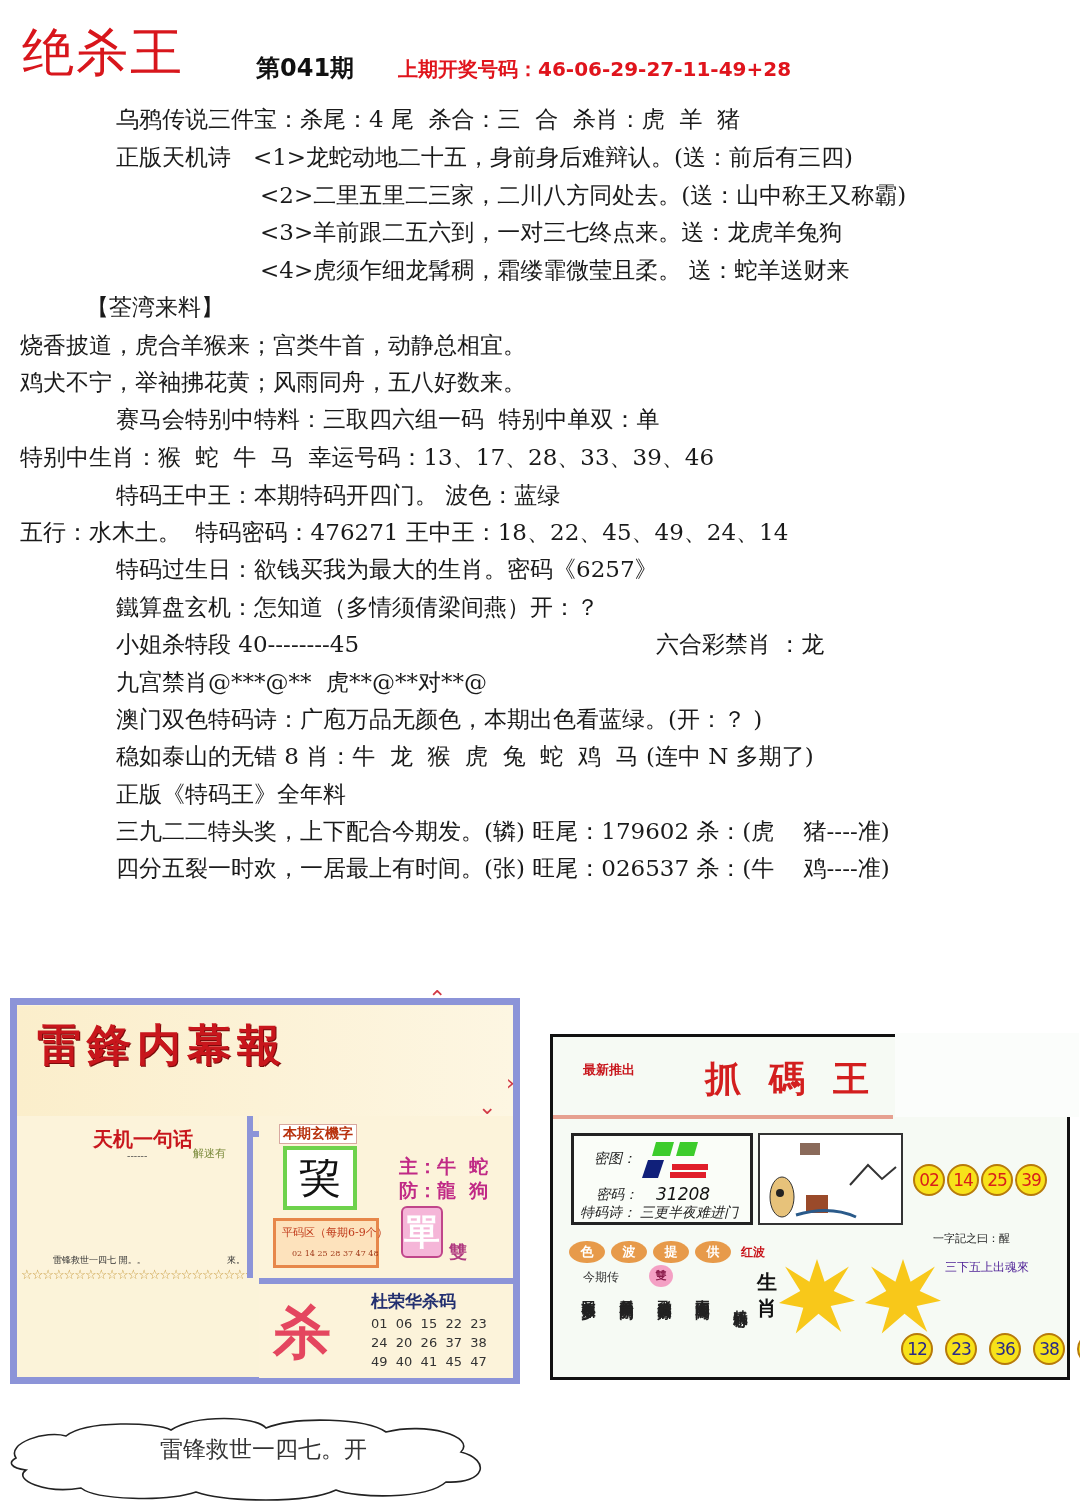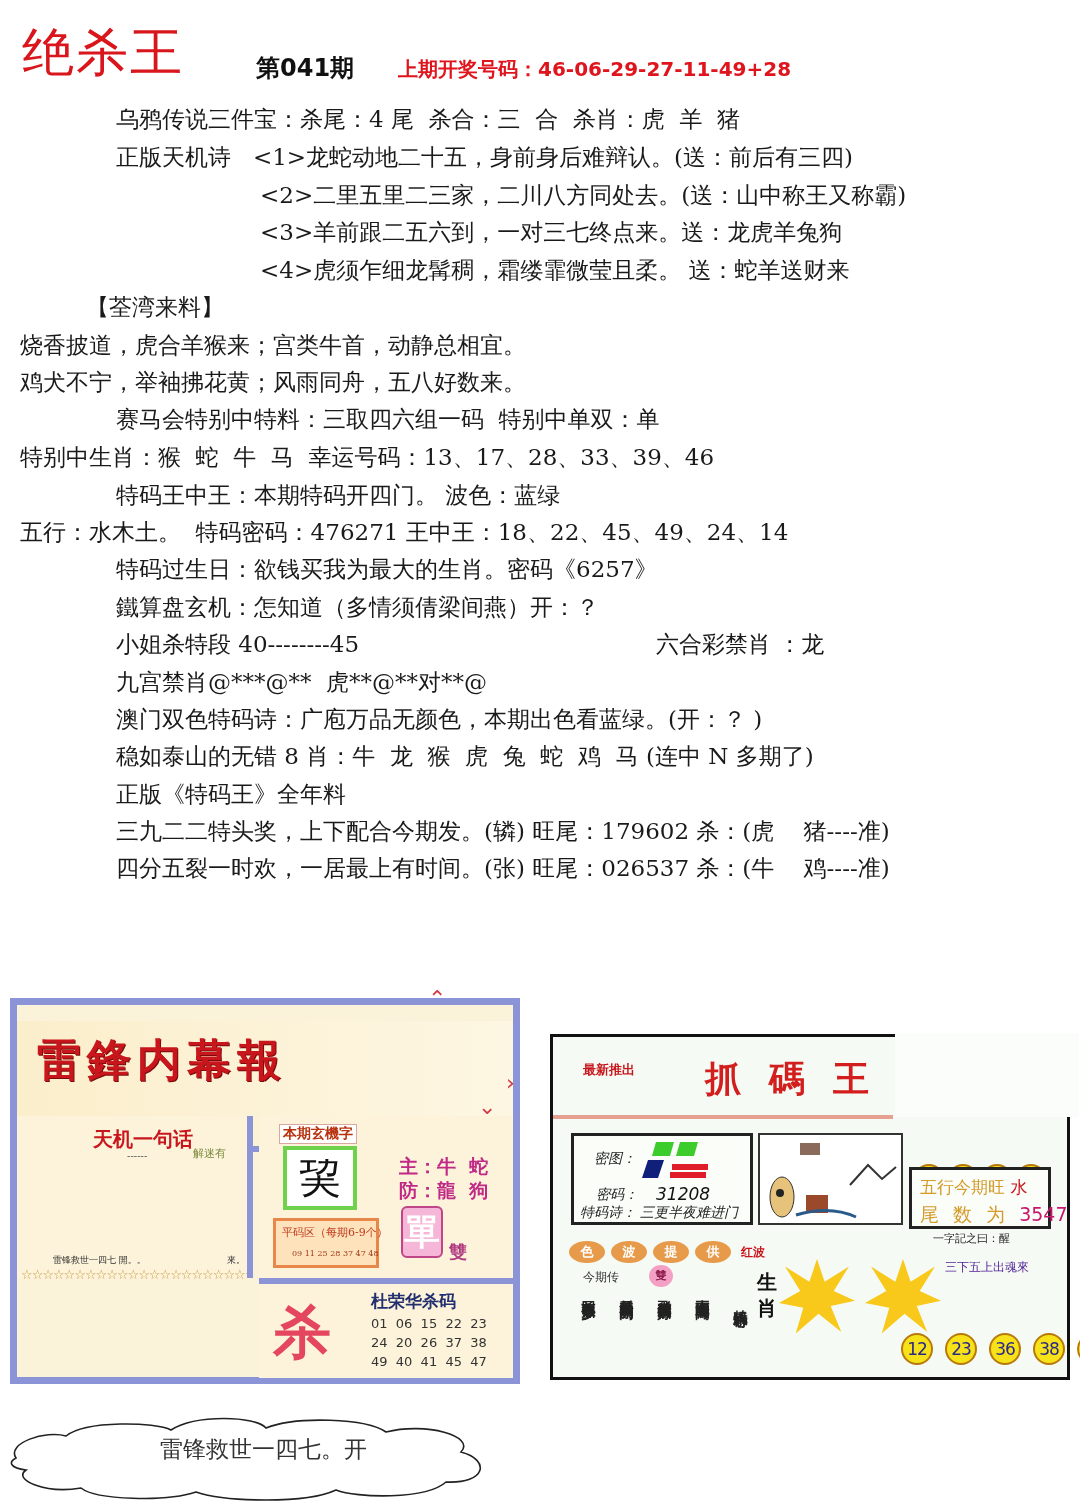--- a/index.html
+++ b/index.html
@@ -9,21 +9,21 @@
     
     .brand { position: absolute; left: 22px; top: 18px; font-family: "DejaVu Sans", sans-serif; font-size: 52px; color: #d8161c; letter-spacing: 2px; font-weight: normal; }
     .issue { position: absolute; left: 256px; top: 52px; font-family: "DejaVu Sans", sans-serif; font-size: 24px; font-weight: bold; color: #111; }
     .last-draw { position: absolute; left: 398px; top: 56px; font-family: "DejaVu Sans", sans-serif; font-size: 20px; font-weight: bold; color: #e0141c; }
 
     
     .line { position: absolute; font-size: 23px; line-height: 30px; white-space: pre; color: #1a1a1a; }
 
     
     .poster-left { position: absolute; left: 10px; top: 998px; width: 510px; height: 386px; background: #fbf3d9; border: 7px solid #8c94d8; }
-    .pl-title-band { position: absolute; left: 0; top: 16px; width: 496px; height: 131px; border-bottom: 6px solid #8c94d8; background: linear-gradient(90deg, #fbeecb, #fdf6e2); }
+    .pl-title-band { position: absolute; left: 0; top: 1px; width: 496px; height: 131px; border-bottom: 6px solid #8c94d8; background: linear-gradient(90deg, #fbeecb, #fdf6e2); }
     .pl-title { position: absolute; left: 20px; top: 10px; font-size: 44px; color: #c8161c; font-weight: bold; letter-spacing: 6px; font-family: "DejaVu Serif", serif; text-shadow: 1px 1px 0 #7a0b0b; }
     .pl-cell { position: absolute; background: #fcf3da; }
     .pl-cell-a { left: 0; top: 111px; width: 236px; height: 162px; border-right: 6px solid #8c94d8; }
     .pl-cell-b { left: 242px; top: 111px; width: 254px; height: 162px; }
     .pl-cell-c { left: 0; top: 273px; width: 236px; height: 100px; border-right: 6px solid #8c94d8; border-top: 6px solid #8c94d8; }
     .pl-cell-d { left: 242px; top: 273px; width: 254px; height: 100px; border-top: 6px solid #8c94d8; }
     .stars { position: absolute; left: 4px; bottom: -4px; font-size: 13px; color: #c79a3c; letter-spacing: -1px; white-space: nowrap; overflow: hidden; width: 226px; }
     .tj-title { position: absolute; left: 76px; top: 10px; font-size: 20px; color: #c8161c; font-weight: bold; }
     .tj-sub { position: absolute; left: 176px; top: 30px; font-size: 11px; color: #7a8a3a; }
     .tj-dash { position: absolute; left: 110px; top: 34px; font-size: 10px; color: #444; }
@@ -126,21 +126,21 @@
     <div class="tj-sub">解迷有</div>
     <div class="tj-bottom">雷锋救世一四七  開。。</div>
     <div class="tj-bottom-r">來。</div>
     <div class="stars">☆☆☆☆☆☆☆☆☆☆☆☆☆☆☆☆☆☆☆☆☆☆☆</div>
   </div>
   <div class="pl-cell pl-cell-b">
     <div class="xq-label">本期玄機字</div>
     <div class="xq-box">巭</div>
     <div class="pm-box">
       <div class="pm-label">平码区（每期6-9个）</div>
-      <div class="pm-nums">09 11 25 28 37 47 48</div>
+      <div class="pm-nums">02 14 25 28 37 47 48</div>
     </div>
     <div class="zf">主：牛  蛇
 防：龍  狗</div>
     <div class="dan">單</div>
     <div class="shuang">雙</div>
   </div>
   <div class="pl-cell pl-cell-d">
     <div class="kill-ch">杀</div>
     <div class="kill-title">杜荣华杀码</div>
     <div class="kill-grid"><div>01  06  15  22  23</div><div>24  20  26  37  38</div><div>49  40  41  45  47</div></div>
@@ -178,24 +178,20 @@
       <circle cx="20" cy="58" r="4" fill="#222"></circle>
       <rect x="46" y="60" width="22" height="18" fill="#9a4a2a"></rect>
       <path d="M36 80 Q70 70 96 82" stroke="#2a5a8a" stroke-width="3" fill="none"></path>
     </svg>
   </div>
   <div class="pr-balls-top">
     <div class="ball red">02</div>
     <div class="ball red">14</div>
     <div class="ball red">25</div>
     <div class="ball red">39</div>
-  </div>
-  <div class="pr-wx-box">
-    <div class="pr-wx1"><span>五行今期旺</span> <span class="hl">水</span></div>
-    <div class="pr-wx2"><span>尾 数 为</span> <span class="hl">3547</span></div>
   </div>
   <div class="pr-tags">
     <div class="tag">色</div>
     <div class="tag">波</div>
     <div class="tag">提</div>
     <div class="tag">供</div>
     <div class="tag-red">红波</div>
   </div>
   <div class="pr-jqc">今期传</div>
   <div class="pr-shuang">雙</div>

